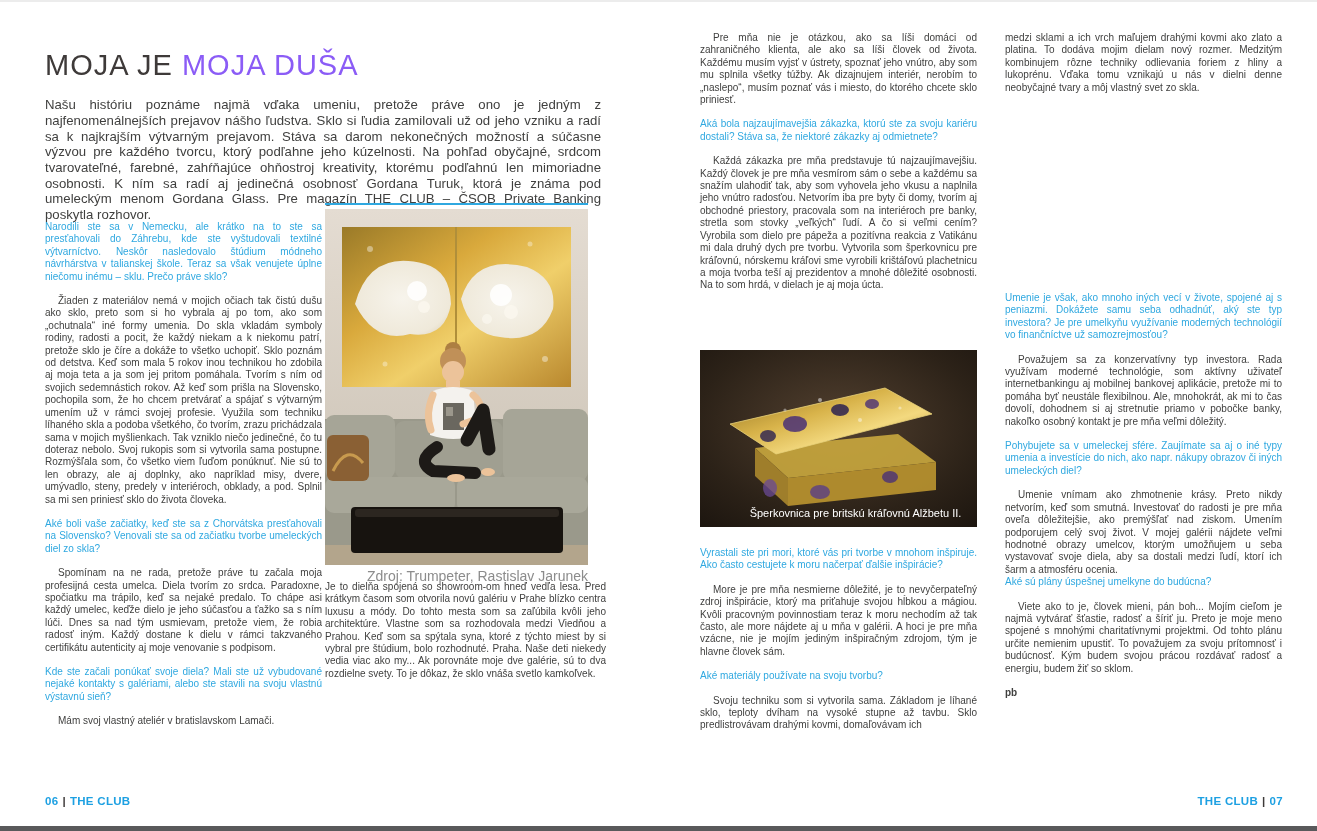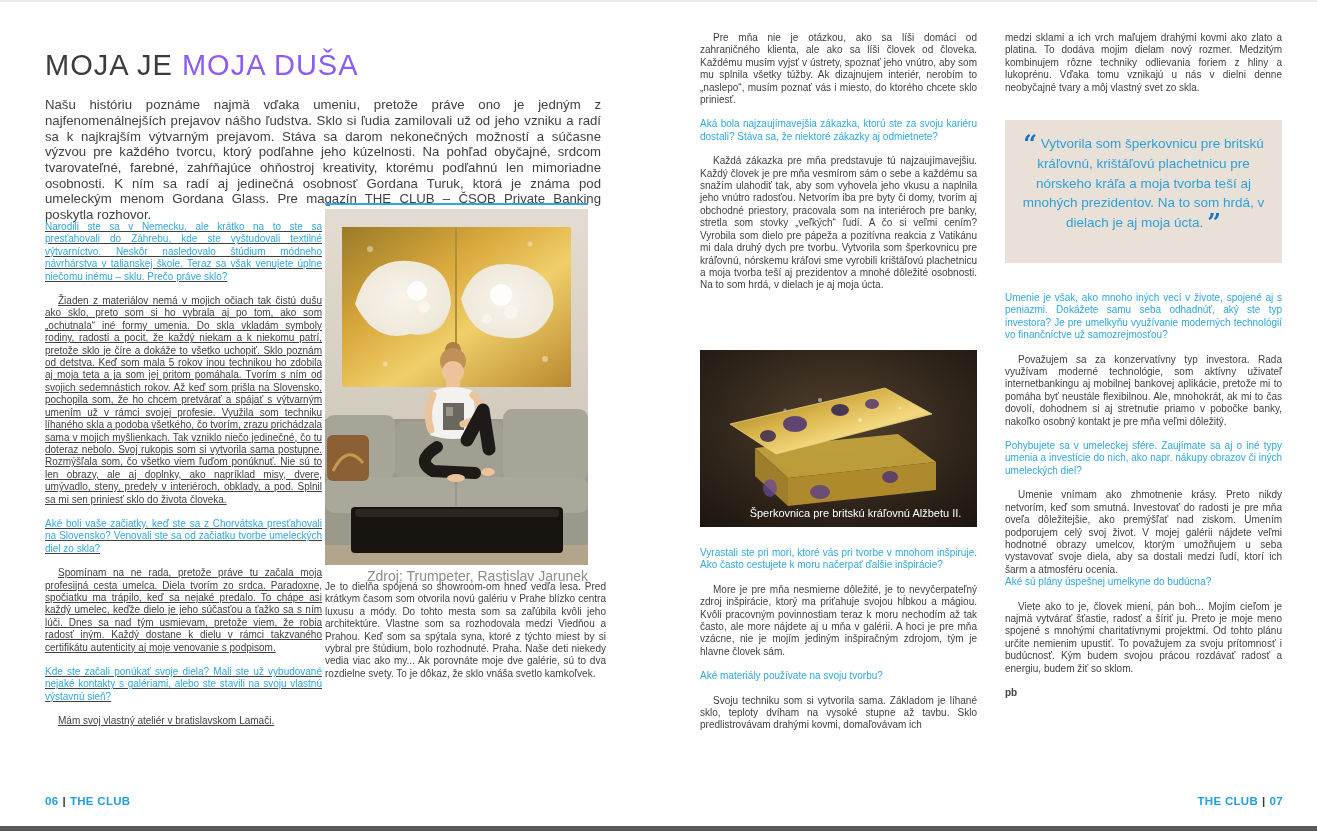--- a/index.html
+++ b/index.html
@@ -8,21 +8,21 @@
     font-family:"Liberation Sans", sans-serif; color:#3F3F3E; overflow:hidden;
     border-top:2px solid #ececec; box-sizing:border-box;
   }
   .page-title { position:absolute; left:45px; top:28px; font-size:29px; letter-spacing:1px; color:#3E3A39; font-weight:normal; }
   .page-title .accent { color:#8b5cf6; }
   .intro {
     position:absolute; left:45px; top:82px; width:556px;
     font-size:13.2px; line-height:15.7px; text-align:justify; color:#3F3F3E;
   }
   .col { position:absolute; width:277px; font-size:10px; line-height:12.4px; text-align:justify; }
-  #col1  { left:45px;   top:219px;text-decoration:underline; }
+  #col1  { left:45px;   top:219px; }
   #col2  { left:325px;  top:579px; width:281px; }
   #col3a { left:700px;  top:30px;  }
   #col3b { left:700px;  top:545px; }
   #col4a { left:1005px; top:30px;  }
   #col4b { left:1005px; top:290px; }
   .col p { margin:0 0 12px 0; }
   .col p.q { color:#2FA8E0; }
   .col p.a, .col p.a-tight { text-indent:13px; }
   .col p.a-tight { margin-bottom:0; }
   .col p.sig { font-weight:bold; font-size:10px; margin-top:8px; }
@@ -137,21 +137,21 @@
       </g>
     </svg>
   </div>
   <div class="photo1-caption">Zdroj: Trumpeter, Rastislav Jarunek</div>
 
   <div class="col" id="col2">
       <p class="cont">Je to dielňa spojená so showroom-om hneď vedľa lesa. Pred krátkym časom som otvorila novú galériu v Prahe blízko centra luxusu a módy. Do tohto mesta som sa zaľúbila kvôli jeho architektúre. Vlastne som sa rozhodovala medzi Viedňou a Prahou. Keď som sa spýtala syna, ktoré z týchto miest by si vybral pre štúdium, bolo rozhodnuté. Praha. Naše deti niekedy vedia viac ako my... Ak porovnáte moje dve galérie, sú to dva rozdielne svety. To je dôkaz, že sklo vnáša svetlo kamkoľvek.</p>
     </div>
 
   <div class="col" id="col3a">
-      <p class="a">Pre mňa nie je otázkou, ako sa líši domáci od zahraničného klienta, ale ako sa líši človek od človeka. Každému musím vyjsť v ústrety, spoznať jeho vnútro, aby som mu splnila všetky túžby. Ak dizajnujem interiér, nerobím to „naslepo“, musím poznať vás i miesto, do ktorého chcete sklo priniesť.</p>
+      <p class="a">Pre mňa nie je otázkou, ako sa líši domáci od zahraničného klienta, ale ako sa líši človek od života. Každému musím vyjsť v ústrety, spoznať jeho vnútro, aby som mu splnila všetky túžby. Ak dizajnujem interiér, nerobím to „naslepo“, musím poznať vás i miesto, do ktorého chcete sklo priniesť.</p>
       <p class="q">Aká bola najzaujímavejšia zákazka, ktorú ste za svoju kariéru dostali? Stáva sa, že niektoré zákazky aj odmietnete?</p>
       <p class="a">Každá zákazka pre mňa predstavuje tú najzaujímavejšiu. Každý človek je pre mňa vesmírom sám o sebe a každému sa snažím ulahodiť tak, aby som vyhovela jeho vkusu a naplnila jeho vnútro radosťou. Netvorím iba pre byty či domy, tvorím aj obchodné priestory, pracovala som na interiéroch pre banky, stretla som stovky „veľkých“ ľudí. A čo si veľmi cením? Vyrobila som dielo pre pápeža a pozitívna reakcia z Vatikánu mi dala druhý dych pre tvorbu. Vytvorila som šperkovnicu pre kráľovnú, nórskemu kráľovi sme vyrobili krištáľovú plachetnicu a moja tvorba teší aj prezidentov a mnohé dôležité osobnosti. Na to som hrdá, v dielach je aj moja úcta.</p>
     </div>
 
   <div class="photo2">
     <svg width="277" height="177" viewBox="0 0 277 177">
       <defs>
         <radialGradient id="pbg" cx="0.5" cy="0.42" r="0.85">
           <stop offset="0" stop-color="#52402f"></stop>
             <stop offset="0.6" stop-color="#2c2218"></stop>
@@ -192,23 +192,20 @@
       <p class="cont">medzi sklami a ich vrch maľujem drahými kovmi ako zlato a platina. To dodáva mojim dielam nový rozmer. Medzitým kombinujem rôzne techniky odlievania foriem z hliny a lukoprénu. Vďaka tomu vznikajú u nás v dielni denne neobyčajné tvary a môj vlastný svet zo skla.</p>
     </div>
 
   <div class="col" id="col3b">
       <p class="q">Vyrastali ste pri mori, ktoré vás pri tvorbe v mnohom inšpiruje. Ako často cestujete k moru načerpať ďalšie inšpirácie?</p>
       <p class="a">More je pre mňa nesmierne dôležité, je to nevyčerpateľný zdroj inšpirácie, ktorý ma priťahuje svojou hĺbkou a mágiou. Kvôli pracovným povinnostiam teraz k moru nechodím až tak často, ale more nájdete aj u mňa v galérii. A hoci je pre mňa vzácne, nie je mojím jediným inšpiračným zdrojom, tým je hlavne človek sám.</p>
       <p class="q">Aké materiály používate na svoju tvorbu?</p>
       <p class="a">Svoju techniku som si vytvorila sama. Základom je líhané sklo, teploty dvíham na vysoké stupne až tavbu. Sklo predlistrovávam drahými kovmi, domaľovávam ich</p>
     </div>
 
-  <div class="quote-box">
-    <span class="quote-text"><span class="qmark">“</span> <span>Vytvorila som šperkovnicu pre britskú kráľovnú, krištáľovú plachetnicu pre nórskeho kráľa a moja tvorba teší aj mnohých prezidentov. Na to som hrdá, v dielach je aj moja úcta.</span> <span class="qmark">”</span></span>
-  </div>
 
   <div class="col" id="col4b">
       <p class="q">Umenie je však, ako mnoho iných vecí v živote, spojené aj s peniazmi. Dokážete samu seba odhadnúť, aký ste typ investora? Je pre umelkyňu využívanie moderných technológií vo finančníctve už samozrejmosťou?</p>
       <p class="a">Považujem sa za konzervatívny typ investora. Rada využívam moderné technológie, som aktívny uživateľ internetbankingu aj mobilnej bankovej aplikácie, pretože mi to pomáha byť neustále flexibilnou. Ale, mnohokrát, ak mi to čas dovolí, dohodnem si aj stretnutie priamo v pobočke banky, nakoľko osobný kontakt je pre mňa veľmi dôležitý.</p>
       <p class="q">Pohybujete sa v umeleckej sfére. Zaujímate sa aj o iné typy umenia a investície do nich, ako napr. nákupy obrazov či iných umeleckých diel?</p>
       <p class="a-tight">Umenie vnímam ako zhmotnenie krásy. Preto nikdy netvorím, keď som smutná. Investovať do radosti je pre mňa oveľa dôležitejšie, ako premýšľať nad ziskom. Umením podporujem celý svoj život. V mojej galérii nájdete veľmi hodnotné obrazy umelcov, ktorým umožňujem u seba vystavovať svoje diela, aby sa dostali medzi ľudí, ktorí ich šarm a atmosféru ocenia.</p>
       <p class="q">Aké sú plány úspešnej umelkyne do budúcna?</p>
       <p class="a">Viete ako to je, človek mieni, pán boh... Mojím cieľom je najmä vytvárať šťastie, radosť a šíriť ju. Preto je moje meno spojené s mnohými charitatívnymi projektmi. Od tohto plánu určite nemienim upustiť. To považujem za svoju prítomnosť i budúcnosť. Kým budem svojou prácou rozdávať radosť a energiu, budem žiť so sklom.</p>
       <p class="sig">pb</p>
     </div>

